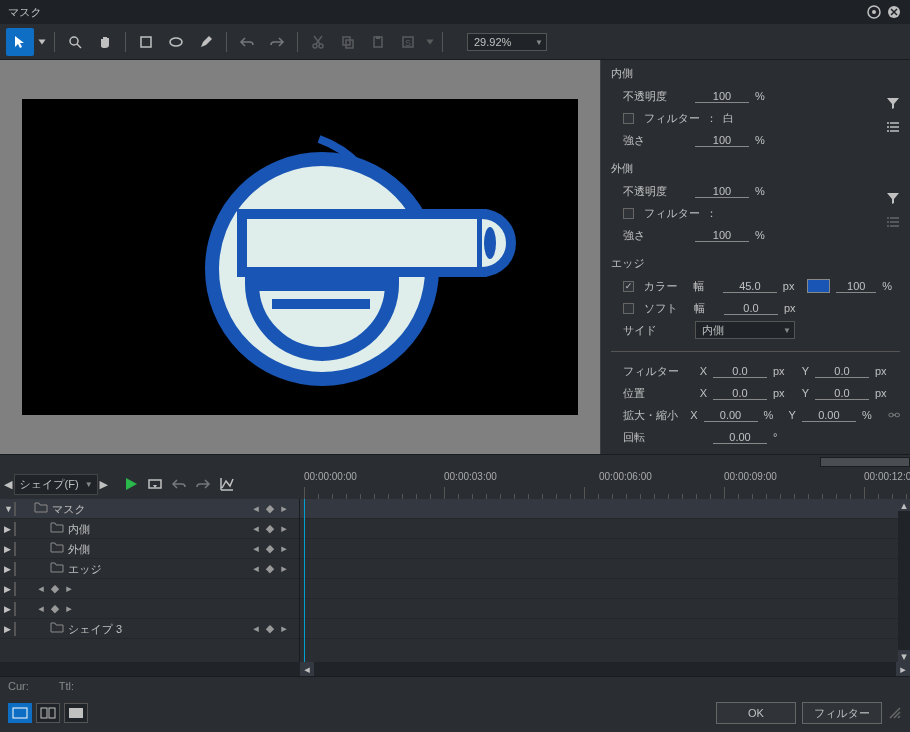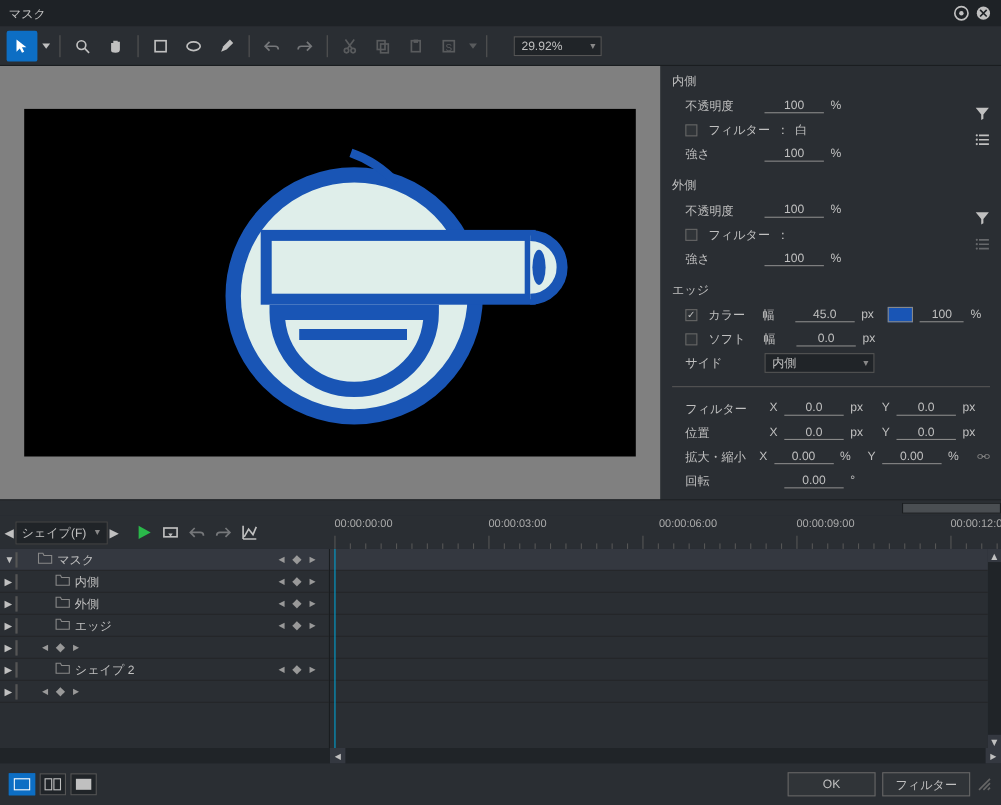--- a/index.html
+++ b/index.html
@@ -471,28 +471,28 @@
           <span class="kf">◂ ◆ ▸</span>
         </div>
         <div class="tl-row indent1">
           <span class="arrow">▶</span>
           <span class="eye"><span class="chip-box"></span></span>
           <span class="kf">◂ ◆ ▸</span>
         </div>
         <div class="tl-row indent1">
           <span class="arrow">▶</span>
           <span class="eye"><span class="chip-box"></span></span>
+          <span class="kf">◂ ◆ ▸</span>
+        </div>
+        <div class="tl-row indent1">
+          <span class="arrow">▶</span>
+          <span class="eye"><span class="chip-box"></span></span>
           <span class="name"><svg class="folder-icon" viewBox="0 0 14 12">
               <path d="M1 2 L5 2 L6 4 L13 4 L13 11 L1 11 Z" fill="none" stroke="#888"></path>
-            </svg>シェイプ 2</span>
-          <span class="kf">◂ ◆ ▸</span>
-        </div>
-        <div class="tl-row indent1">
-          <span class="arrow">▶</span>
-          <span class="eye"><span class="chip-box"></span></span>
+            </svg>シェイプ 3</span>
           <span class="kf">◂ ◆ ▸</span>
         </div>
       </div>
     <div class="tl-tracks" id="tl-tracks">
       <div class="tl-playhead"></div>
     <div class="tl-track-row root"></div>
         <div class="tl-track-row"></div>
         <div class="tl-track-row"></div>
         <div class="tl-track-row"></div>
         <div class="tl-track-row"></div>
@@ -504,20 +504,24 @@
       <div style="flex:1"></div>
       <div class="arrow">▾</div>
     </div>
   </div>
   <div class="tl-bottom-scroll">
     <div class="tl-scroll-left"></div>
     <div class="tl-scroll-arrow">◂</div>
     <div class="tl-scroll-track"></div>
     <div class="tl-scroll-arrow">▸</div>
   </div>
+  <div class="statusbar">
+    <span>Cur:</span>
+    <span>Ttl:</span>
+  </div>
 </div>
 
 <div class="footer">
   <div class="view-btns">
     <div class="view-btn active">
         <svg width="16" height="12" viewBox="0 0 16 12">
           <rect x="1" y="1" width="14" height="10" fill="none" stroke="#fff"></rect>
         </svg>
       </div>
     <div class="view-btn">

